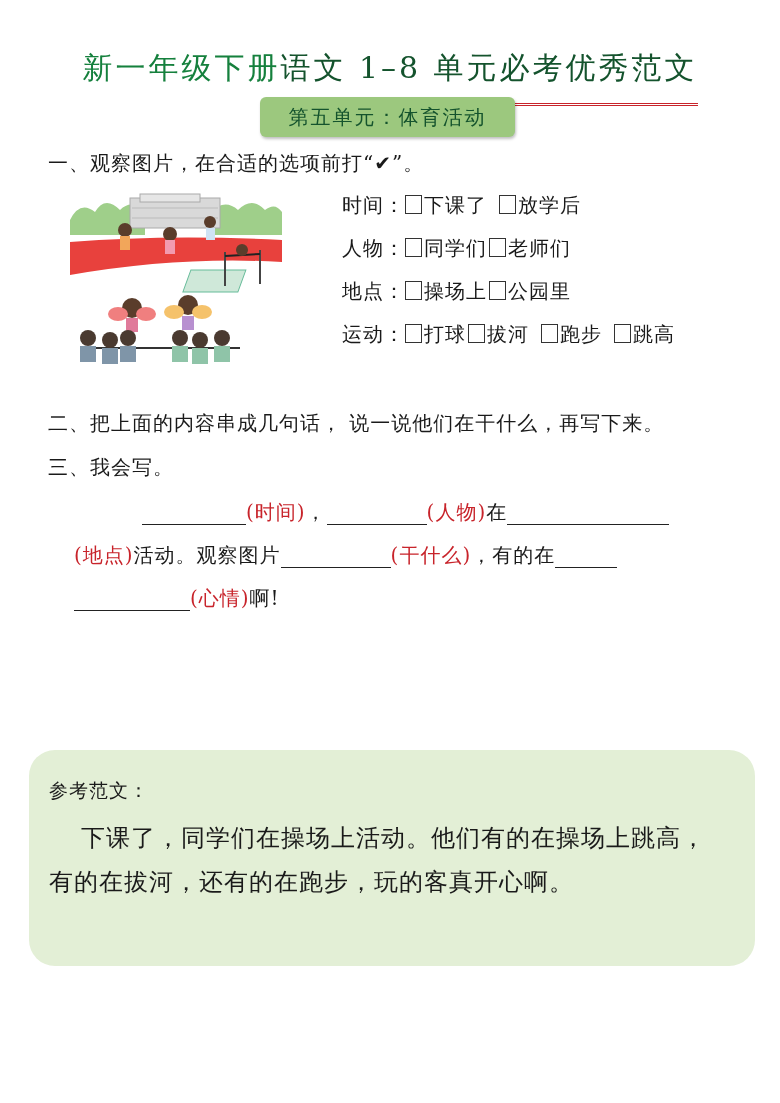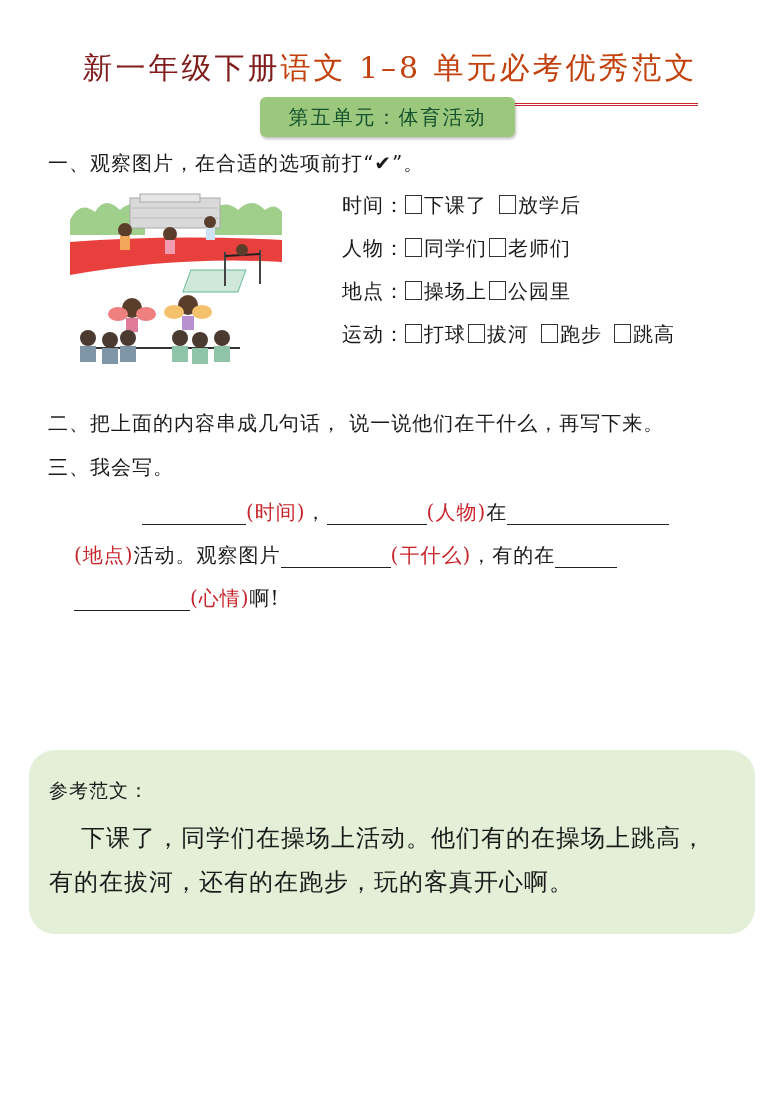--- a/index.html
+++ b/index.html
@@ -1,41 +1,41 @@
 <!DOCTYPE html>
 <html><head>
 <meta charset="utf-8">
 <style>
   html, body { margin: 0; padding: 0; background: #ffffff; }
   body { width: 780px; height: 1103px; position: relative; overflow: hidden;
          font-family: "DejaVu Serif", "Liberation Serif", serif; color: #1a1a1a; }
   .title { position: absolute; top: 48px; left: 0; width: 780px; text-align: center;
            font-size: 30px; letter-spacing: 3px; line-height: 40px; white-space: nowrap; }
-  .title .black { color: #7f1d1d; }
-  .title .red { color: #c2410c; border-bottom: 3px double #c8242b; padding-bottom: 18px; }
+  .title .black { color: #15803d; }
+  .title .red { color: #14532d; border-bottom: 3px double #c8242b; padding-bottom: 18px; }
   .unit-badge { position: absolute; top: 97px; left: 260px; width: 255px; height: 40px;
                 background: #9cc87e; border-radius: 6px; box-shadow: 1px 2px 3px rgba(0,0,0,0.25);
                 text-align: center; line-height: 40px; font-size: 20px; letter-spacing: 2px; color: #14532d; }
   .q { position: absolute; left: 48px; font-size: 20px; line-height: 30px; letter-spacing: 1px; white-space: nowrap; }
   .q1 { top: 148px; }
   .q2 { top: 408px; }
   .q3 { top: 452px; text-align: center; }
   .pic { position: absolute; left: 70px; top: 190px; width: 212px; height: 178px; }
   .opts { position: absolute; left: 342px; top: 188px; }
   .opt-row { height: 43px; line-height: 34px; font-size: 20px; white-space: nowrap; letter-spacing: 1px; }
   .opt-label { display: inline-block; }
   .opt { display: inline-block; margin-right: 2px; }
   .box { display: inline-block; width: 15px; height: 17px; border: 1.5px solid #333;
          vertical-align: -2px; margin-right: 2px; background: #fff; }
   .gap { display: inline-block; width: 10px; }
   .fill { position: absolute; left: 74px; width: 612px; font-size: 20px; }
   .fill-line { height: 43px; line-height: 40px; white-space: nowrap; letter-spacing: 1px; }
   .blank { display: inline-block; border-bottom: 1.5px solid #222; height: 28px; vertical-align: -6px; }
   .hint { color: #c8242b; }
-  .ref { position: absolute; left: 29px; top: 750px; width: 726px; height: 184px;
+  .ref { position: absolute; left: 29px; top: 750px; width: 726px; height: 216px;
          background: #e3efd6; border-radius: 26px; }
   .ref-title { position: absolute; left: 20px; top: 28px; font-size: 19px; letter-spacing: 1px; }
   .ref-body { position: absolute; left: 20px; top: 66px; width: 680px; font-size: 24px; line-height: 44px;
               letter-spacing: 1px; text-indent: 32px; }
 </style>
 </head>
 <body>
 
 <div class="title">
   <span class="black">新一年级下册</span><span class="red">语文 1–8 单元必考优秀范文</span>

